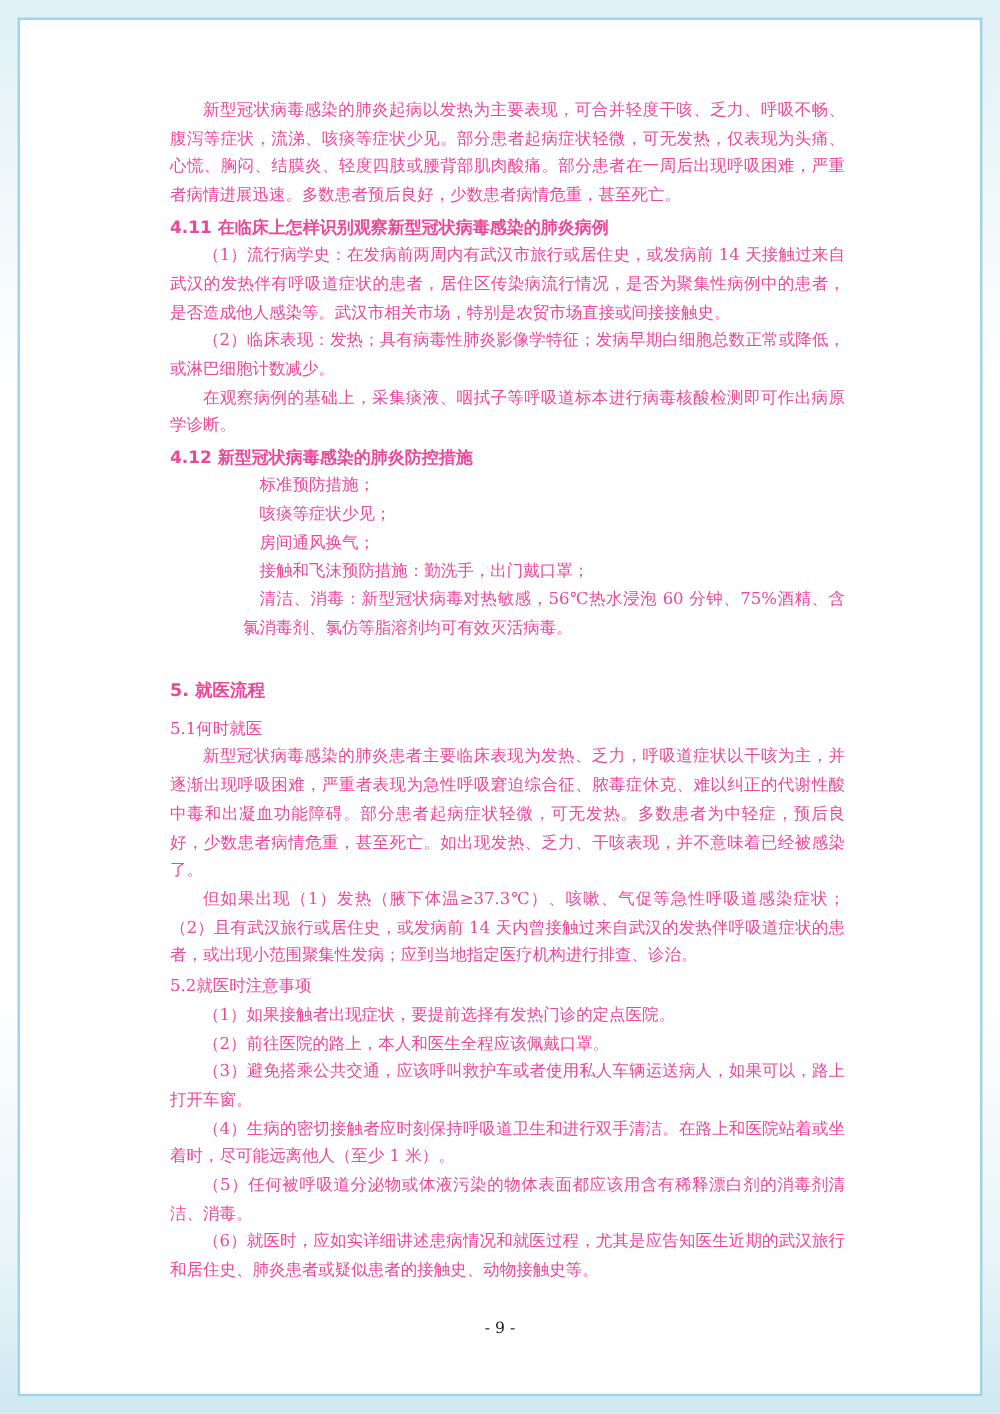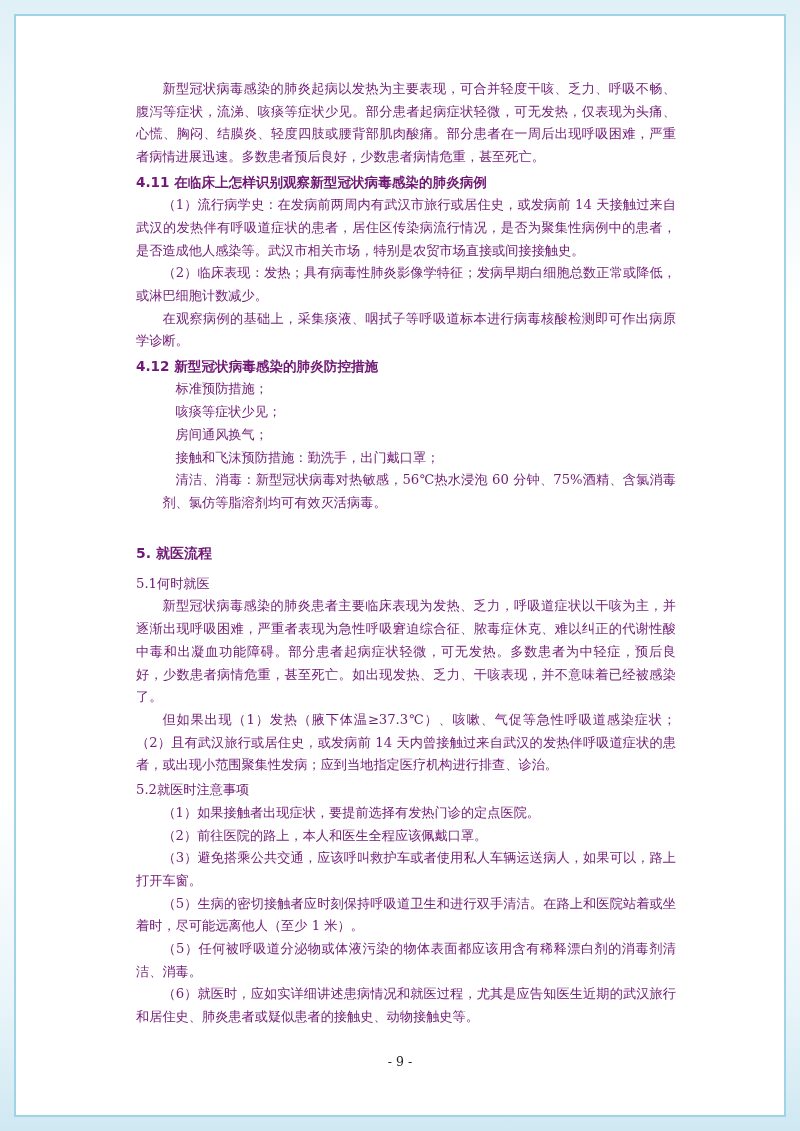--- a/index.html
+++ b/index.html
@@ -36,32 +36,33 @@
     background: #ffffff;
     box-sizing: border-box;
   }
   .content {
     position: absolute;
     left: 118px;
     top: 60px;
     width: 540px;
     font-size: 13.2px;
     line-height: 1.72;
-    color: #701a75;
+    color: #ec4899;
     font-family: "DejaVu Serif", serif;
     text-align: justify;
   }
   p {
     margin: 0;
   }
   .indent2 {
     text-indent: 2em;
   }
   .indent1 {
     text-indent: 1em;
+    margin-left: 32px;
   }
   .sub-head {
     font-weight: bold;
     font-size: 13.6px;
     font-family: "DejaVu Sans", sans-serif;
     margin-top: 2px;
   }
   .section-head {
     font-weight: bold;
     font-size: 14px;
@@ -116,21 +117,21 @@
       <p class="section-head">5. 就医流程</p>
 
       <p class="minor-head">5.1何时就医</p>
       <p class="indent2">新型冠状病毒感染的肺炎患者主要临床表现为发热、乏力，呼吸道症状以干咳为主，并逐渐出现呼吸困难，严重者表现为急性呼吸窘迫综合征、脓毒症休克、难以纠正的代谢性酸中毒和出凝血功能障碍。部分患者起病症状轻微，可无发热。多数患者为中轻症，预后良好，少数患者病情危重，甚至死亡。如出现发热、乏力、干咳表现，并不意味着已经被感染了。</p>
       <p class="indent2">但如果出现（1）发热（腋下体温≥37.3℃）、咳嗽、气促等急性呼吸道感染症状；（2）且有武汉旅行或居住史，或发病前 14 天内曾接触过来自武汉的发热伴呼吸道症状的患者，或出现小范围聚集性发病；应到当地指定医疗机构进行排查、诊治。</p>
 
       <p class="minor-head">5.2就医时注意事项</p>
       <p class="indent2">（1）如果接触者出现症状，要提前选择有发热门诊的定点医院。</p>
       <p class="indent2">（2）前往医院的路上，本人和医生全程应该佩戴口罩。</p>
       <p class="indent2">（3）避免搭乘公共交通，应该呼叫救护车或者使用私人车辆运送病人，如果可以，路上打开车窗。</p>
-      <p class="indent2">（5）生病的密切接触者应时刻保持呼吸道卫生和进行双手清洁。在路上和医院站着或坐着时，尽可能远离他人（至少 1 米）。</p>
+      <p class="indent2">（4）生病的密切接触者应时刻保持呼吸道卫生和进行双手清洁。在路上和医院站着或坐着时，尽可能远离他人（至少 1 米）。</p>
       <p class="indent2">（5）任何被呼吸道分泌物或体液污染的物体表面都应该用含有稀释漂白剂的消毒剂清洁、消毒。</p>
       <p class="indent2">（6）就医时，应如实详细讲述患病情况和就医过程，尤其是应告知医生近期的武汉旅行和居住史、肺炎患者或疑似患者的接触史、动物接触史等。</p>
 
     </div>
 
     <div class="page-number">- 9 -</div>
 
   </div>
 </div>
 

